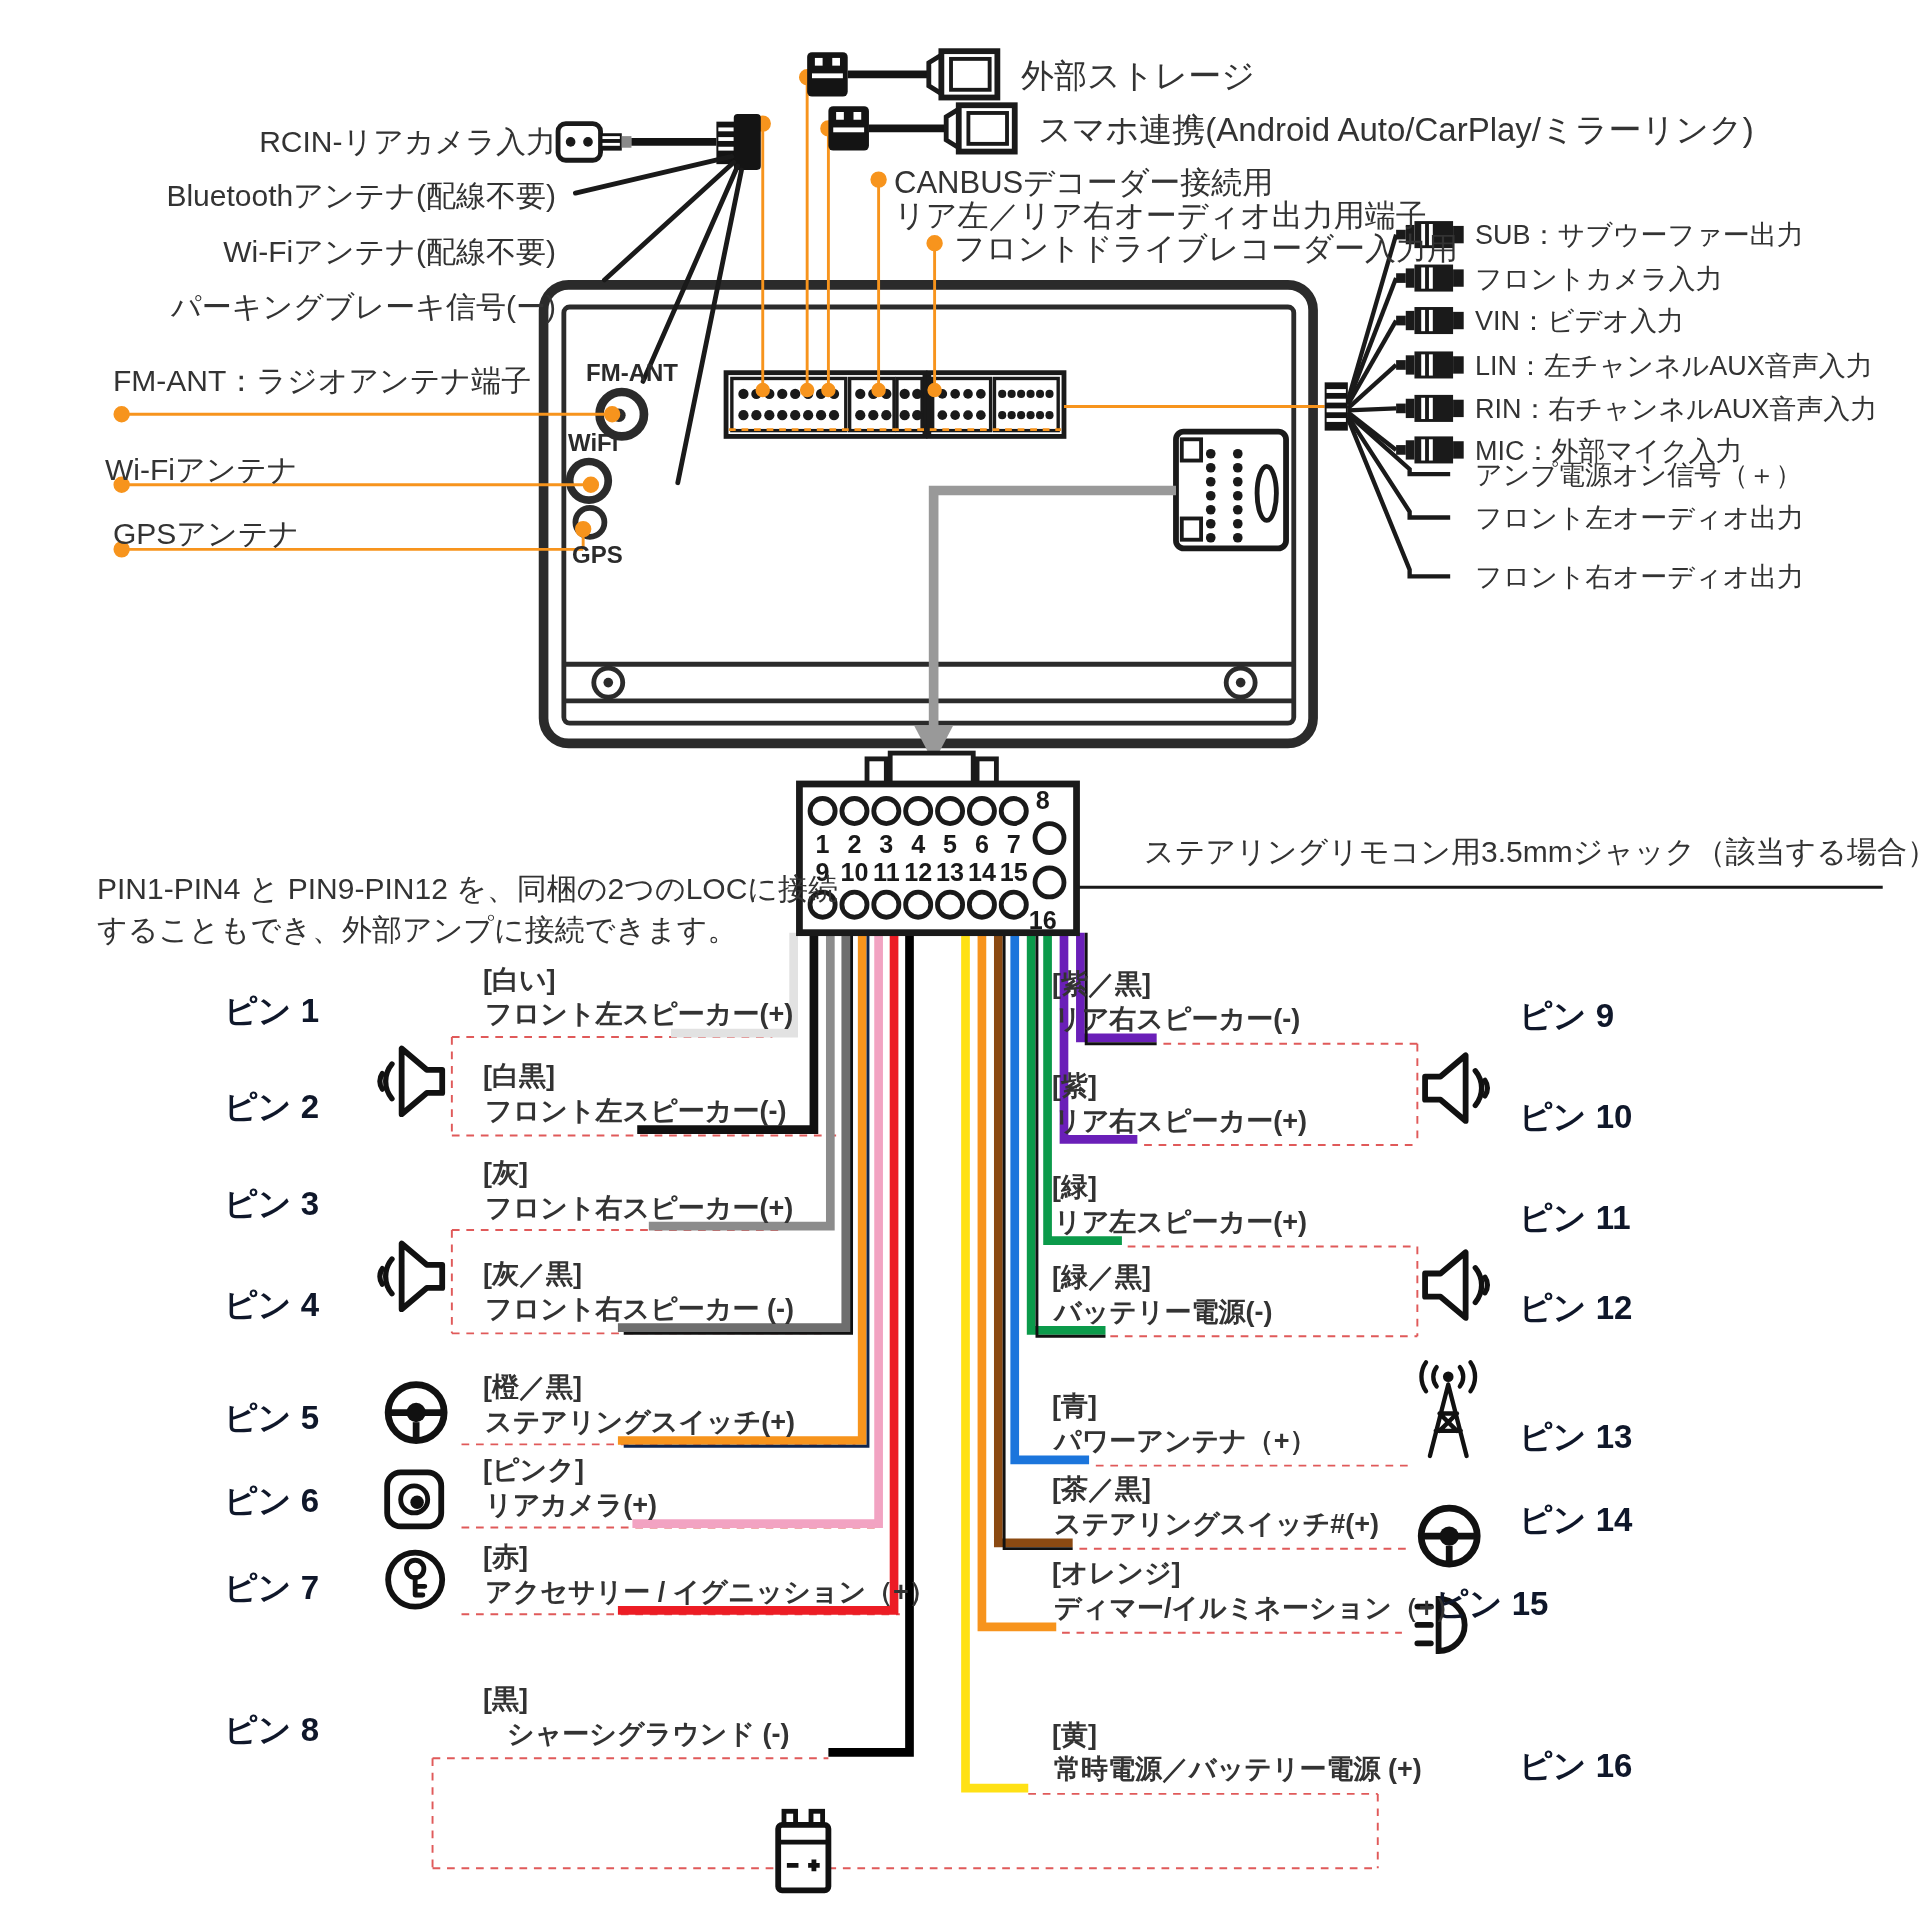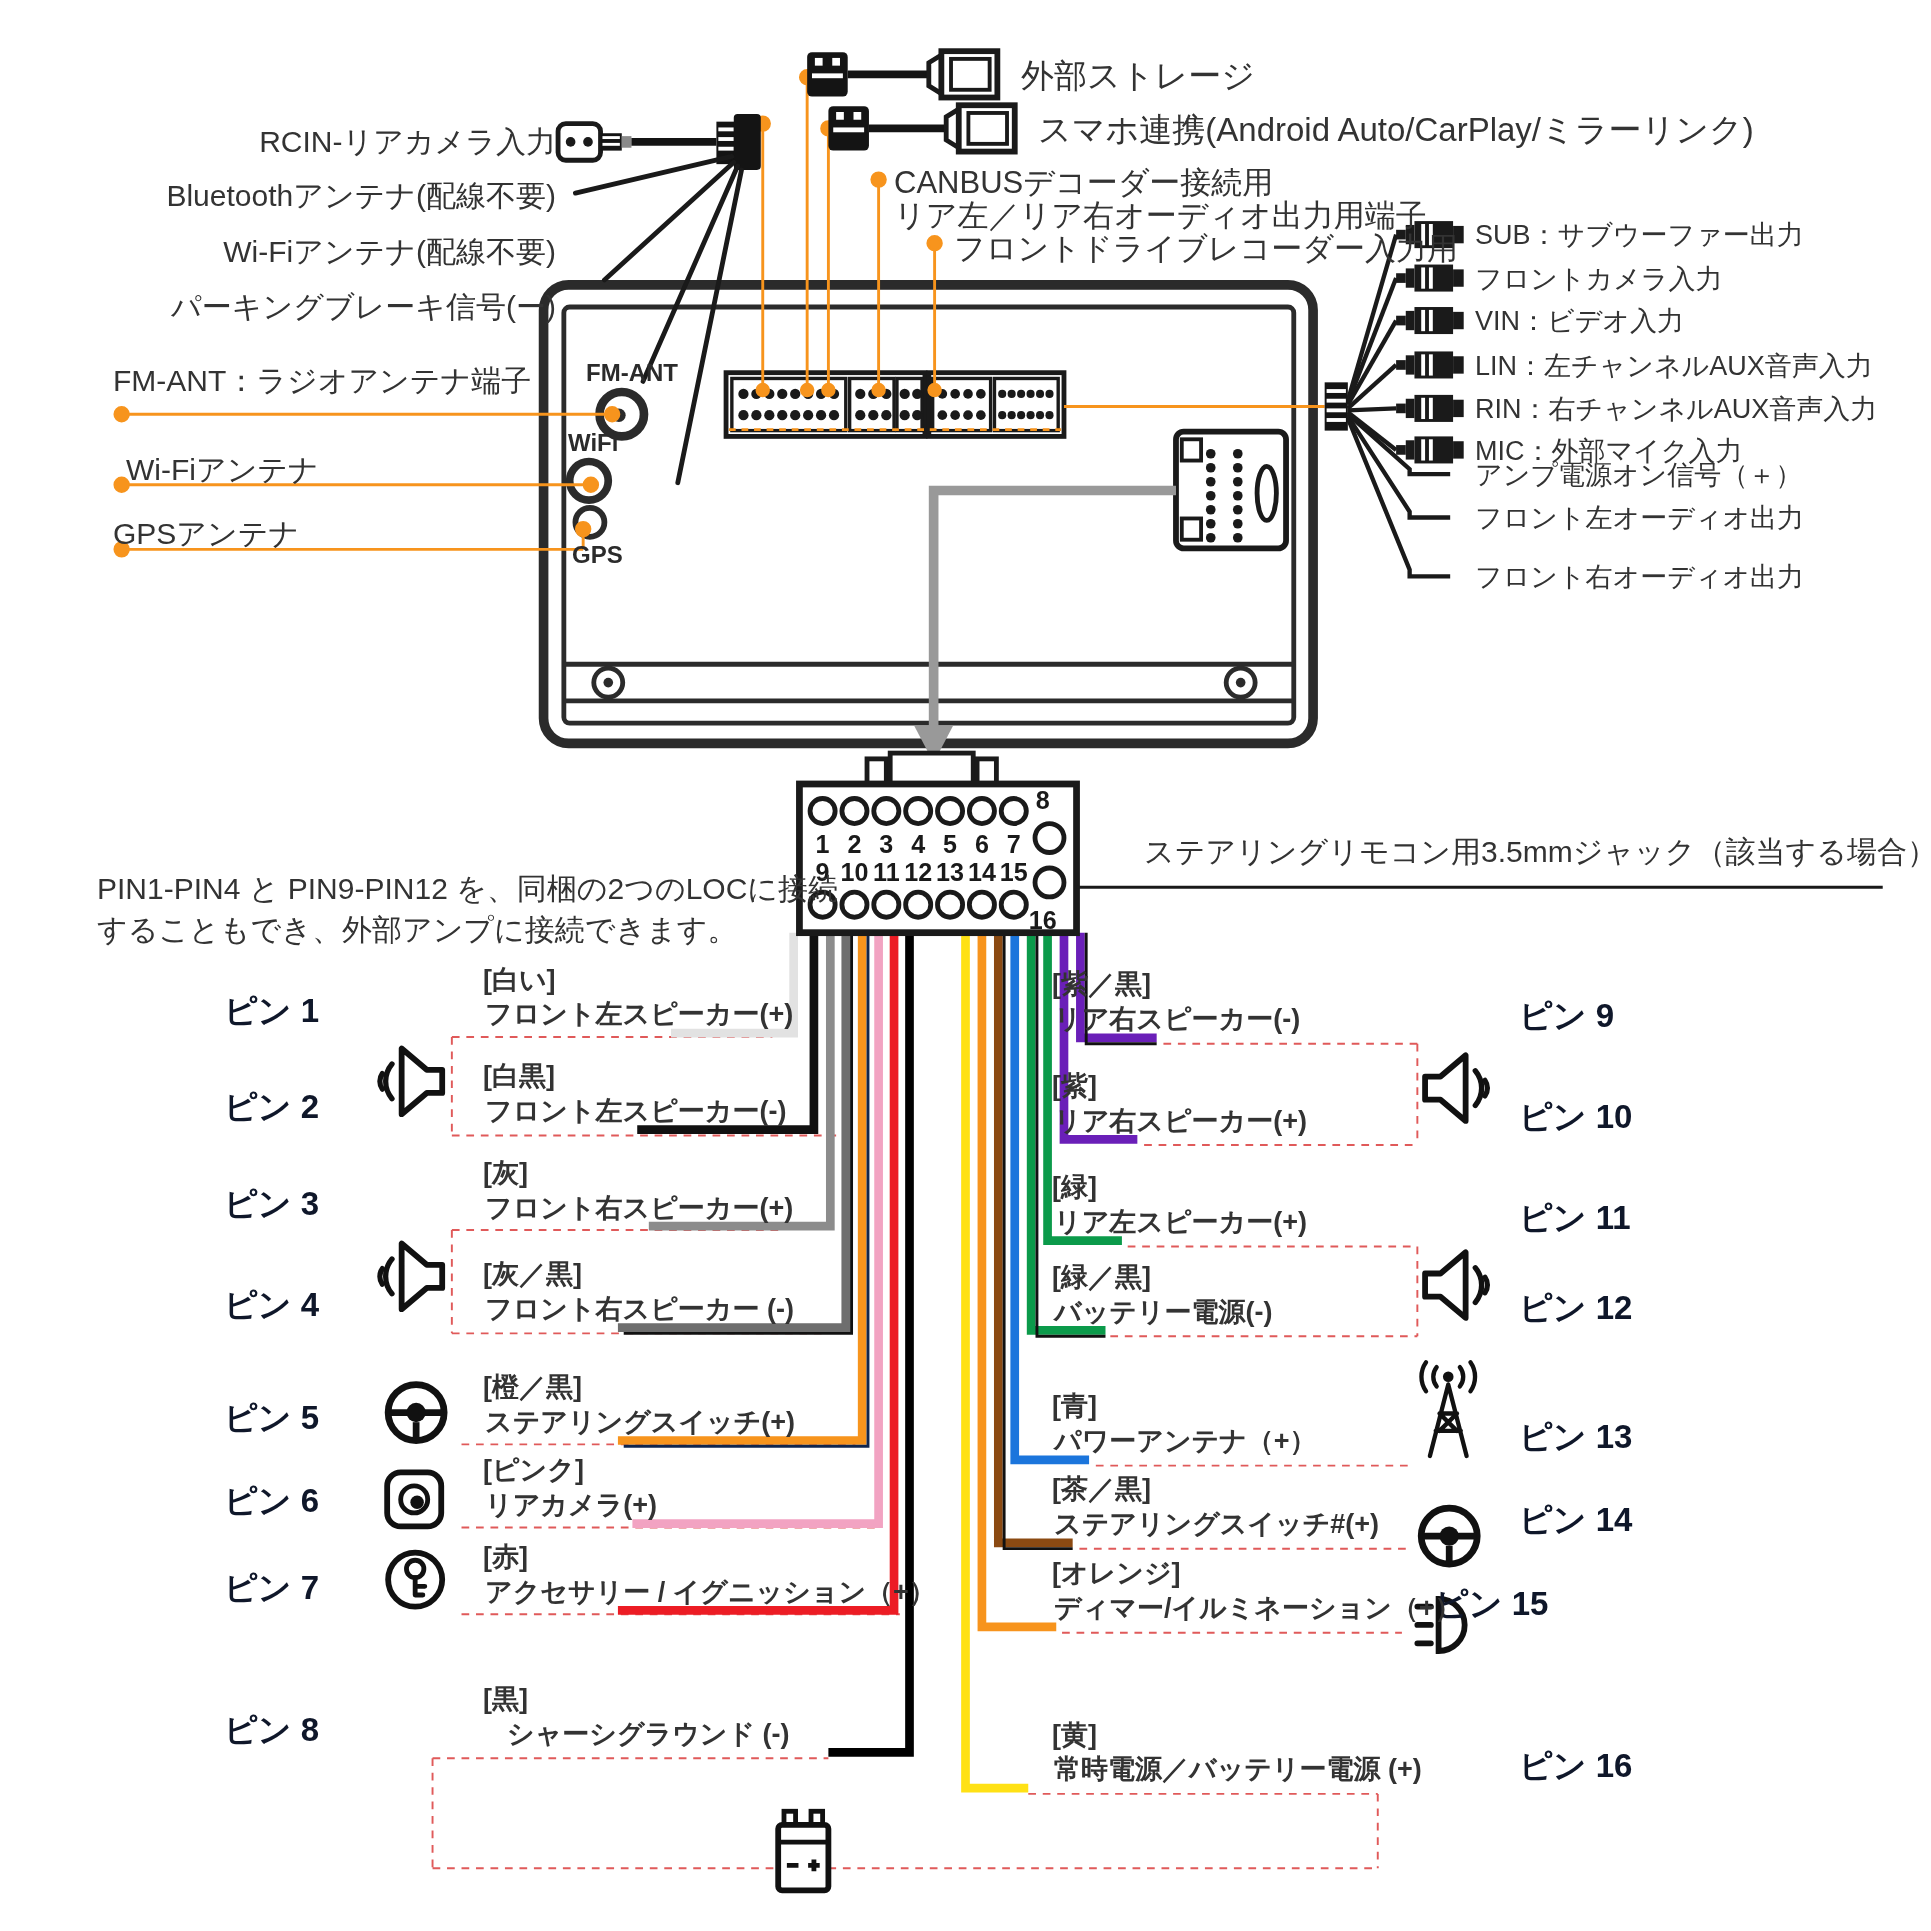--- a/index.html
+++ b/index.html
@@ -404,21 +404,21 @@
 <div class="lbl f31 ralign" style="left:135px;top:122px">RCIN-リアカメラ入力</div>
 <div class="lbl f31 ralign" style="left:135px;top:176px">Bluetoothアンテナ(配線不要)</div>
 <div class="lbl f31 ralign" style="left:135px;top:232px">Wi-Fiアンテナ(配線不要)</div>
 <div class="lbl f31 ralign" style="left:135px;top:287px">パーキングブレーキ信号(ー)</div>
 
 <div class="lbl f32" style="left:894px;top:162px">CANBUSデコーダー接続用</div>
 <div class="lbl f32" style="left:894px;top:195px">リア左／リア右オーディオ出力用端子</div>
 <div class="lbl f32" style="left:954px;top:228px">フロントドライブレコーダー入力用</div>
 
 <div class="lbl f31" style="left:113px;top:361px">FM-ANT：ラジオアンテナ端子</div>
-<div class="lbl f31" style="left:126px;top:450px">Wi-Fiアンテナ</div>
+<div class="lbl f31" style="left:105px;top:450px">Wi-Fiアンテナ</div>
 <div class="lbl f31" style="left:113px;top:514px">GPSアンテナ</div>
 
 <div class="lbl unitlbl" style="left:586px;top:359px">FM-ANT</div>
 <div class="lbl unitlbl" style="left:568px;top:429px">WiFi</div>
 <div class="lbl unitlbl" style="left:572px;top:541px">GPS</div>
 
 <div class="lbl f30" style="left:1475px;top:217px">SUB：サブウーファー出力</div>
 <div class="lbl f30" style="left:1475px;top:261px">フロントカメラ入力</div>
 <div class="lbl f30" style="left:1475px;top:303px">VIN：ビデオ入力</div>
 <div class="lbl f30" style="left:1475px;top:348px">LIN：左チャンネルAUX音声入力</div>

